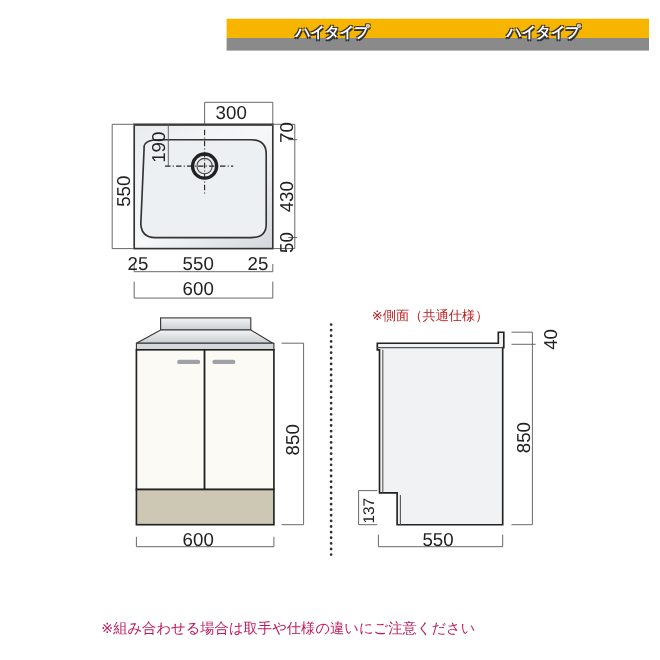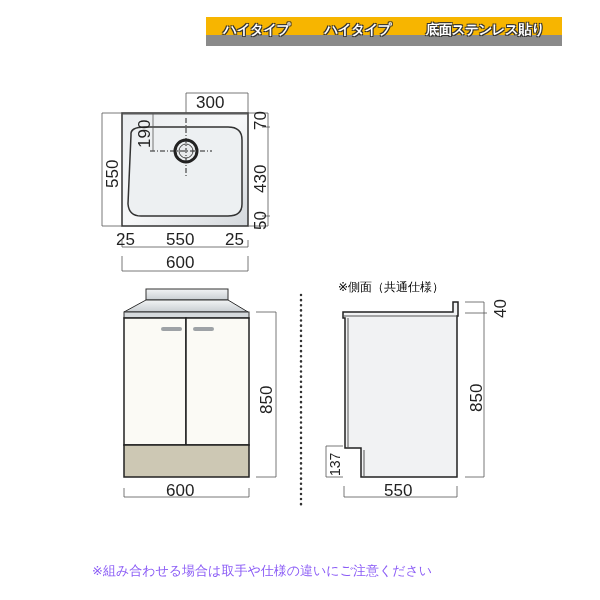--- a/index.html
+++ b/index.html
@@ -1,30 +1,29 @@
 <!DOCTYPE html>
 <html><head>
 <meta charset="utf-8">
 <style>
   html, body { margin:0; padding:0; background:#ffffff; }
   body { width:600px; height:600px; position:relative; overflow:hidden; font-family:"DejaVu Sans", sans-serif; }
-  .banner { position:absolute; left:206px; top:17px; width:356px; height:29px; background:linear-gradient(#f7b500 0, #f7b500 62%, #8a8a8a 62%, #8a8a8a 100%); display:flex; align-items:center; justify-content:space-around; }
+  .banner { position:absolute; left:206px; top:17px; width:384px; height:29px; background:linear-gradient(#f7b500 0, #f7b500 62%, #8a8a8a 62%, #8a8a8a 100%); display:flex; align-items:center; justify-content:space-around; }
   .banner span { color:#ffffff; font-weight:bold; font-size:13.5px; letter-spacing:-0.5px; text-shadow:1px 1px 0 #333, -1px -1px 0 #333, 1px -1px 0 #333, -1px 1px 0 #333; margin-top:-4px; }
   svg { position:absolute; left:0; top:0; }
   .dim { font-family:"Liberation Sans", sans-serif; font-size:17px; fill:#222; }
-  .note { position:absolute; left:92px; top:562px; font-size:13px; color:#8b5cf6; white-space:nowrap; }
-  .side-title { position:absolute; left:338px; top:279px; font-size:12px; color:#000000; white-space:nowrap; }
+  .note { position:absolute; left:92px; top:562px; font-size:13px; color:#be185d; white-space:nowrap; }
+  .side-title { position:absolute; left:338px; top:279px; font-size:12px; color:#b91c1c; white-space:nowrap; }
 </style>
 </head>
 <body>
 
 <div class="banner">
   <span>ハイタイプ</span>
   <span>ハイタイプ</span>
-  <span>底面ステンレス貼り</span>
 </div>
 
 <svg width="600" height="600" viewBox="0 0 600 600">
   <defs>
     <linearGradient id="sinkGrad" x1="0" y1="0" x2="1" y2="1">
       <stop offset="0" stop-color="#e9ecef"></stop>
       <stop offset="0.5" stop-color="#f7f8f9"></stop>
       <stop offset="1" stop-color="#d4d8dc"></stop>
     </linearGradient>
     <linearGradient id="topGrad" x1="0" y1="0" x2="0" y2="1">

